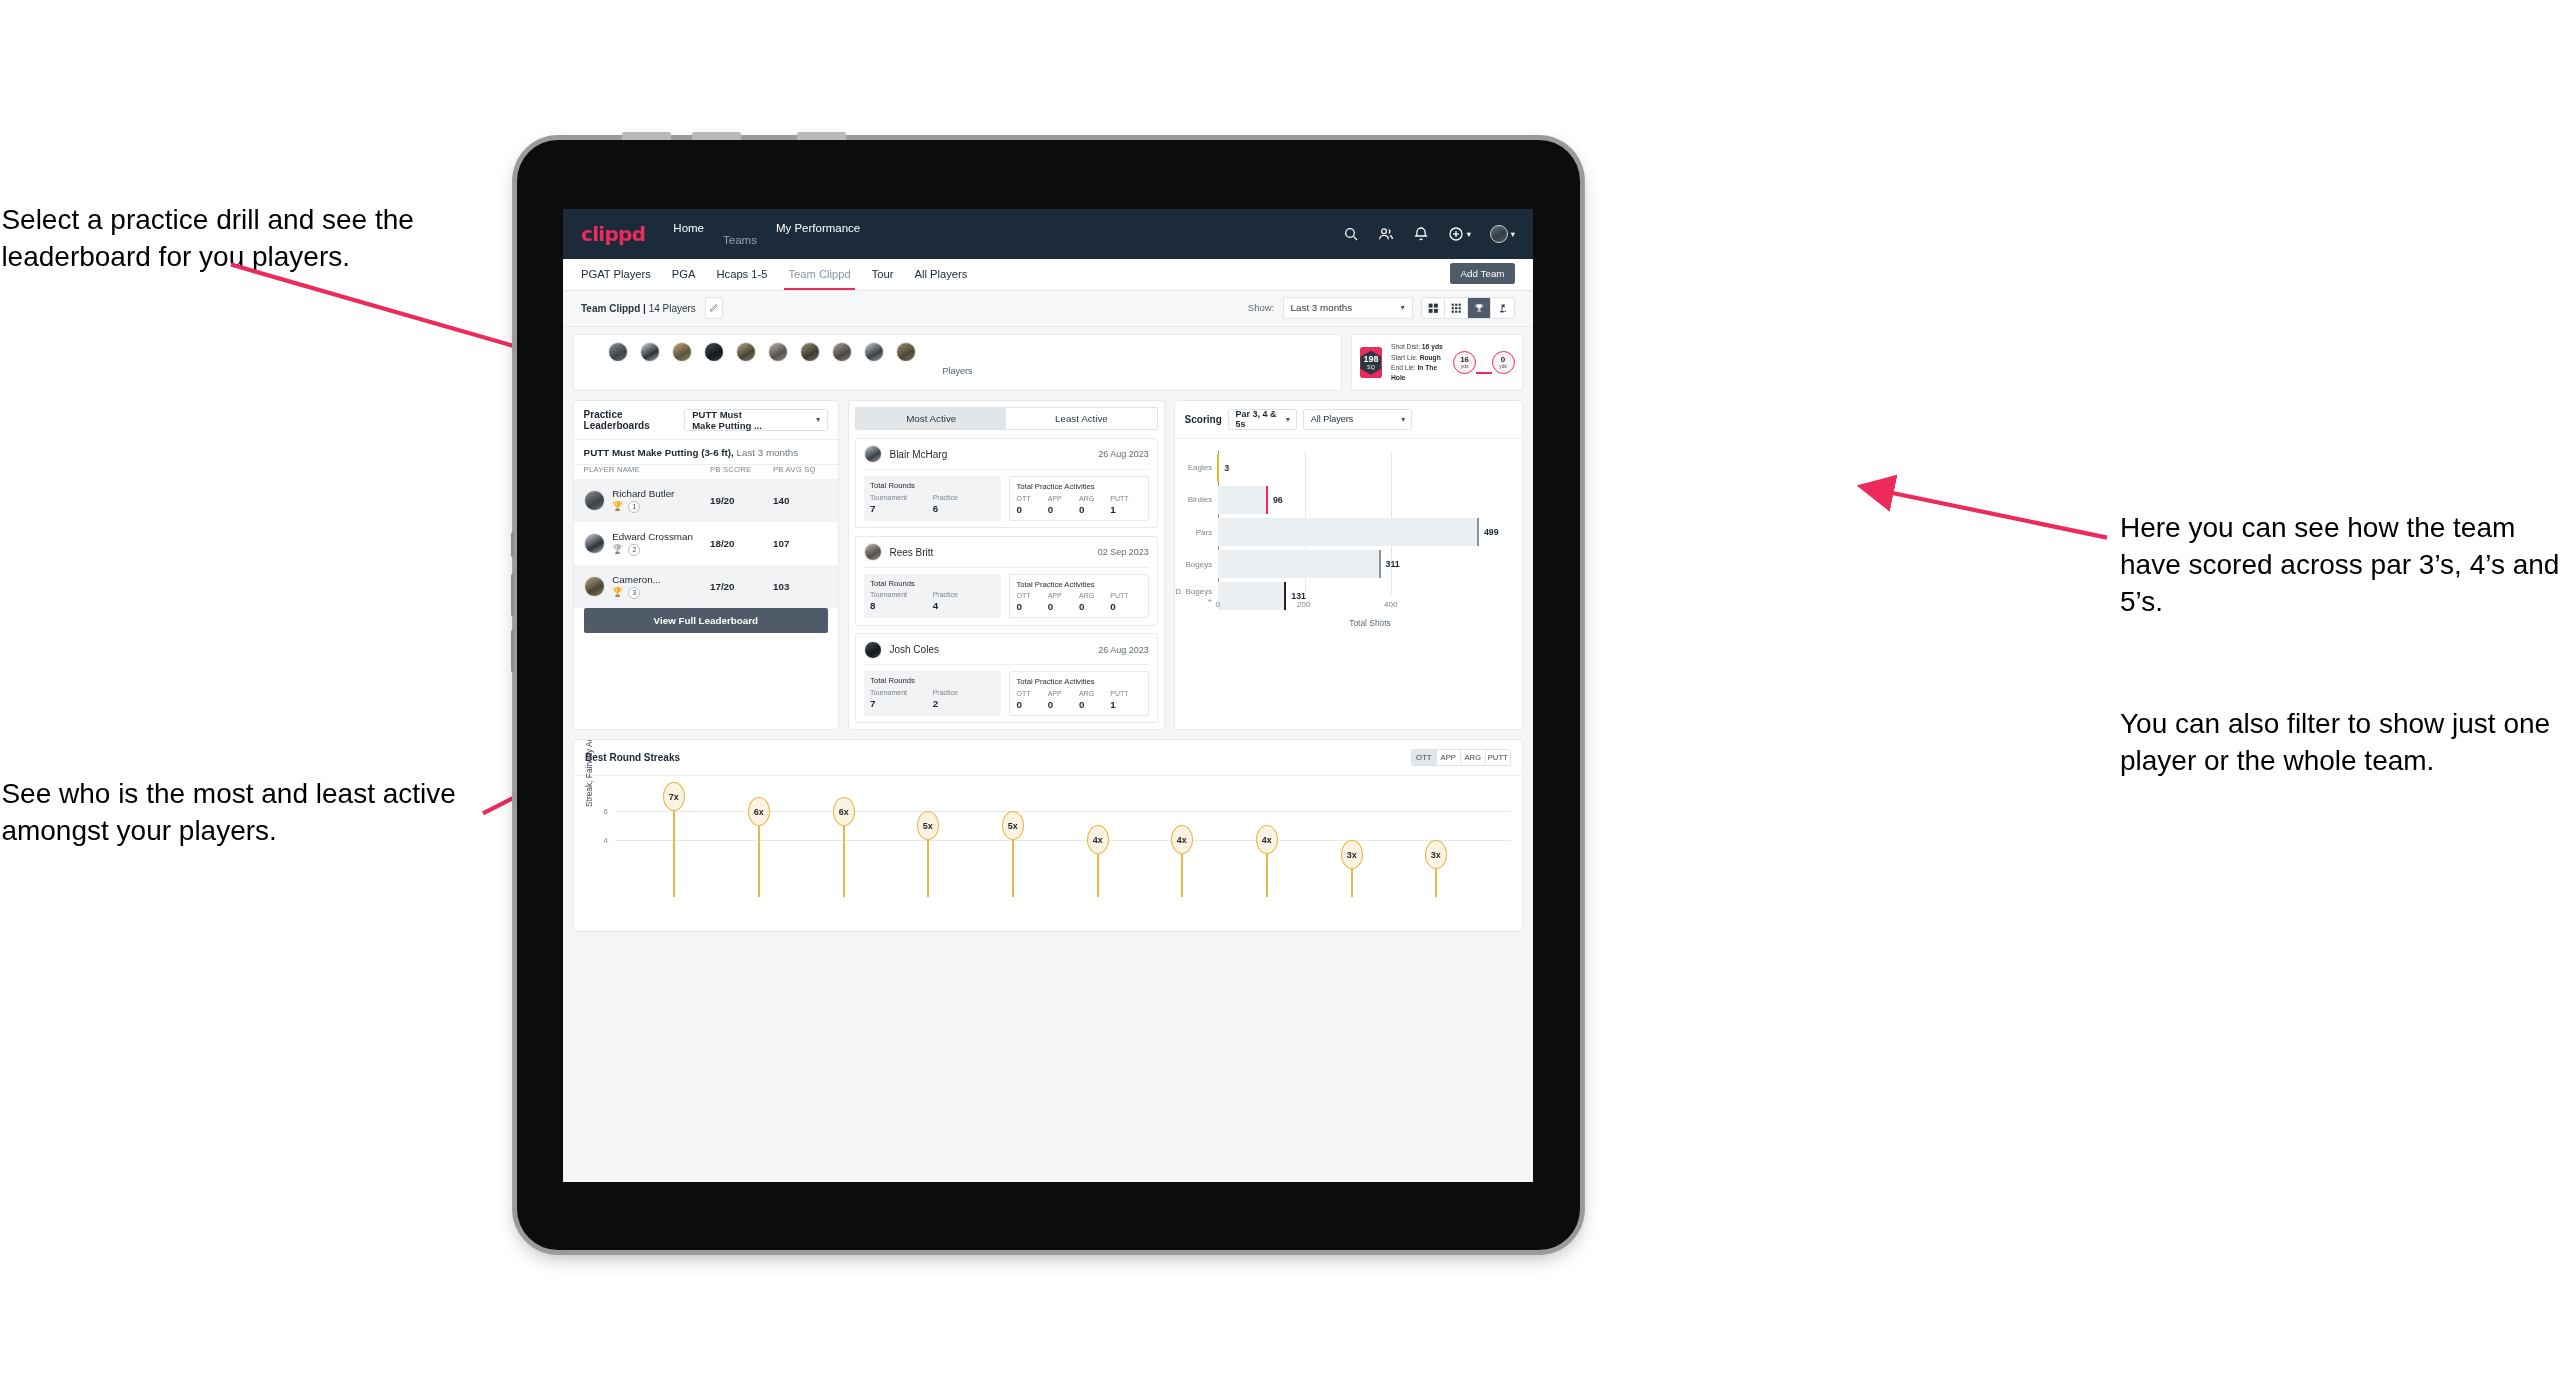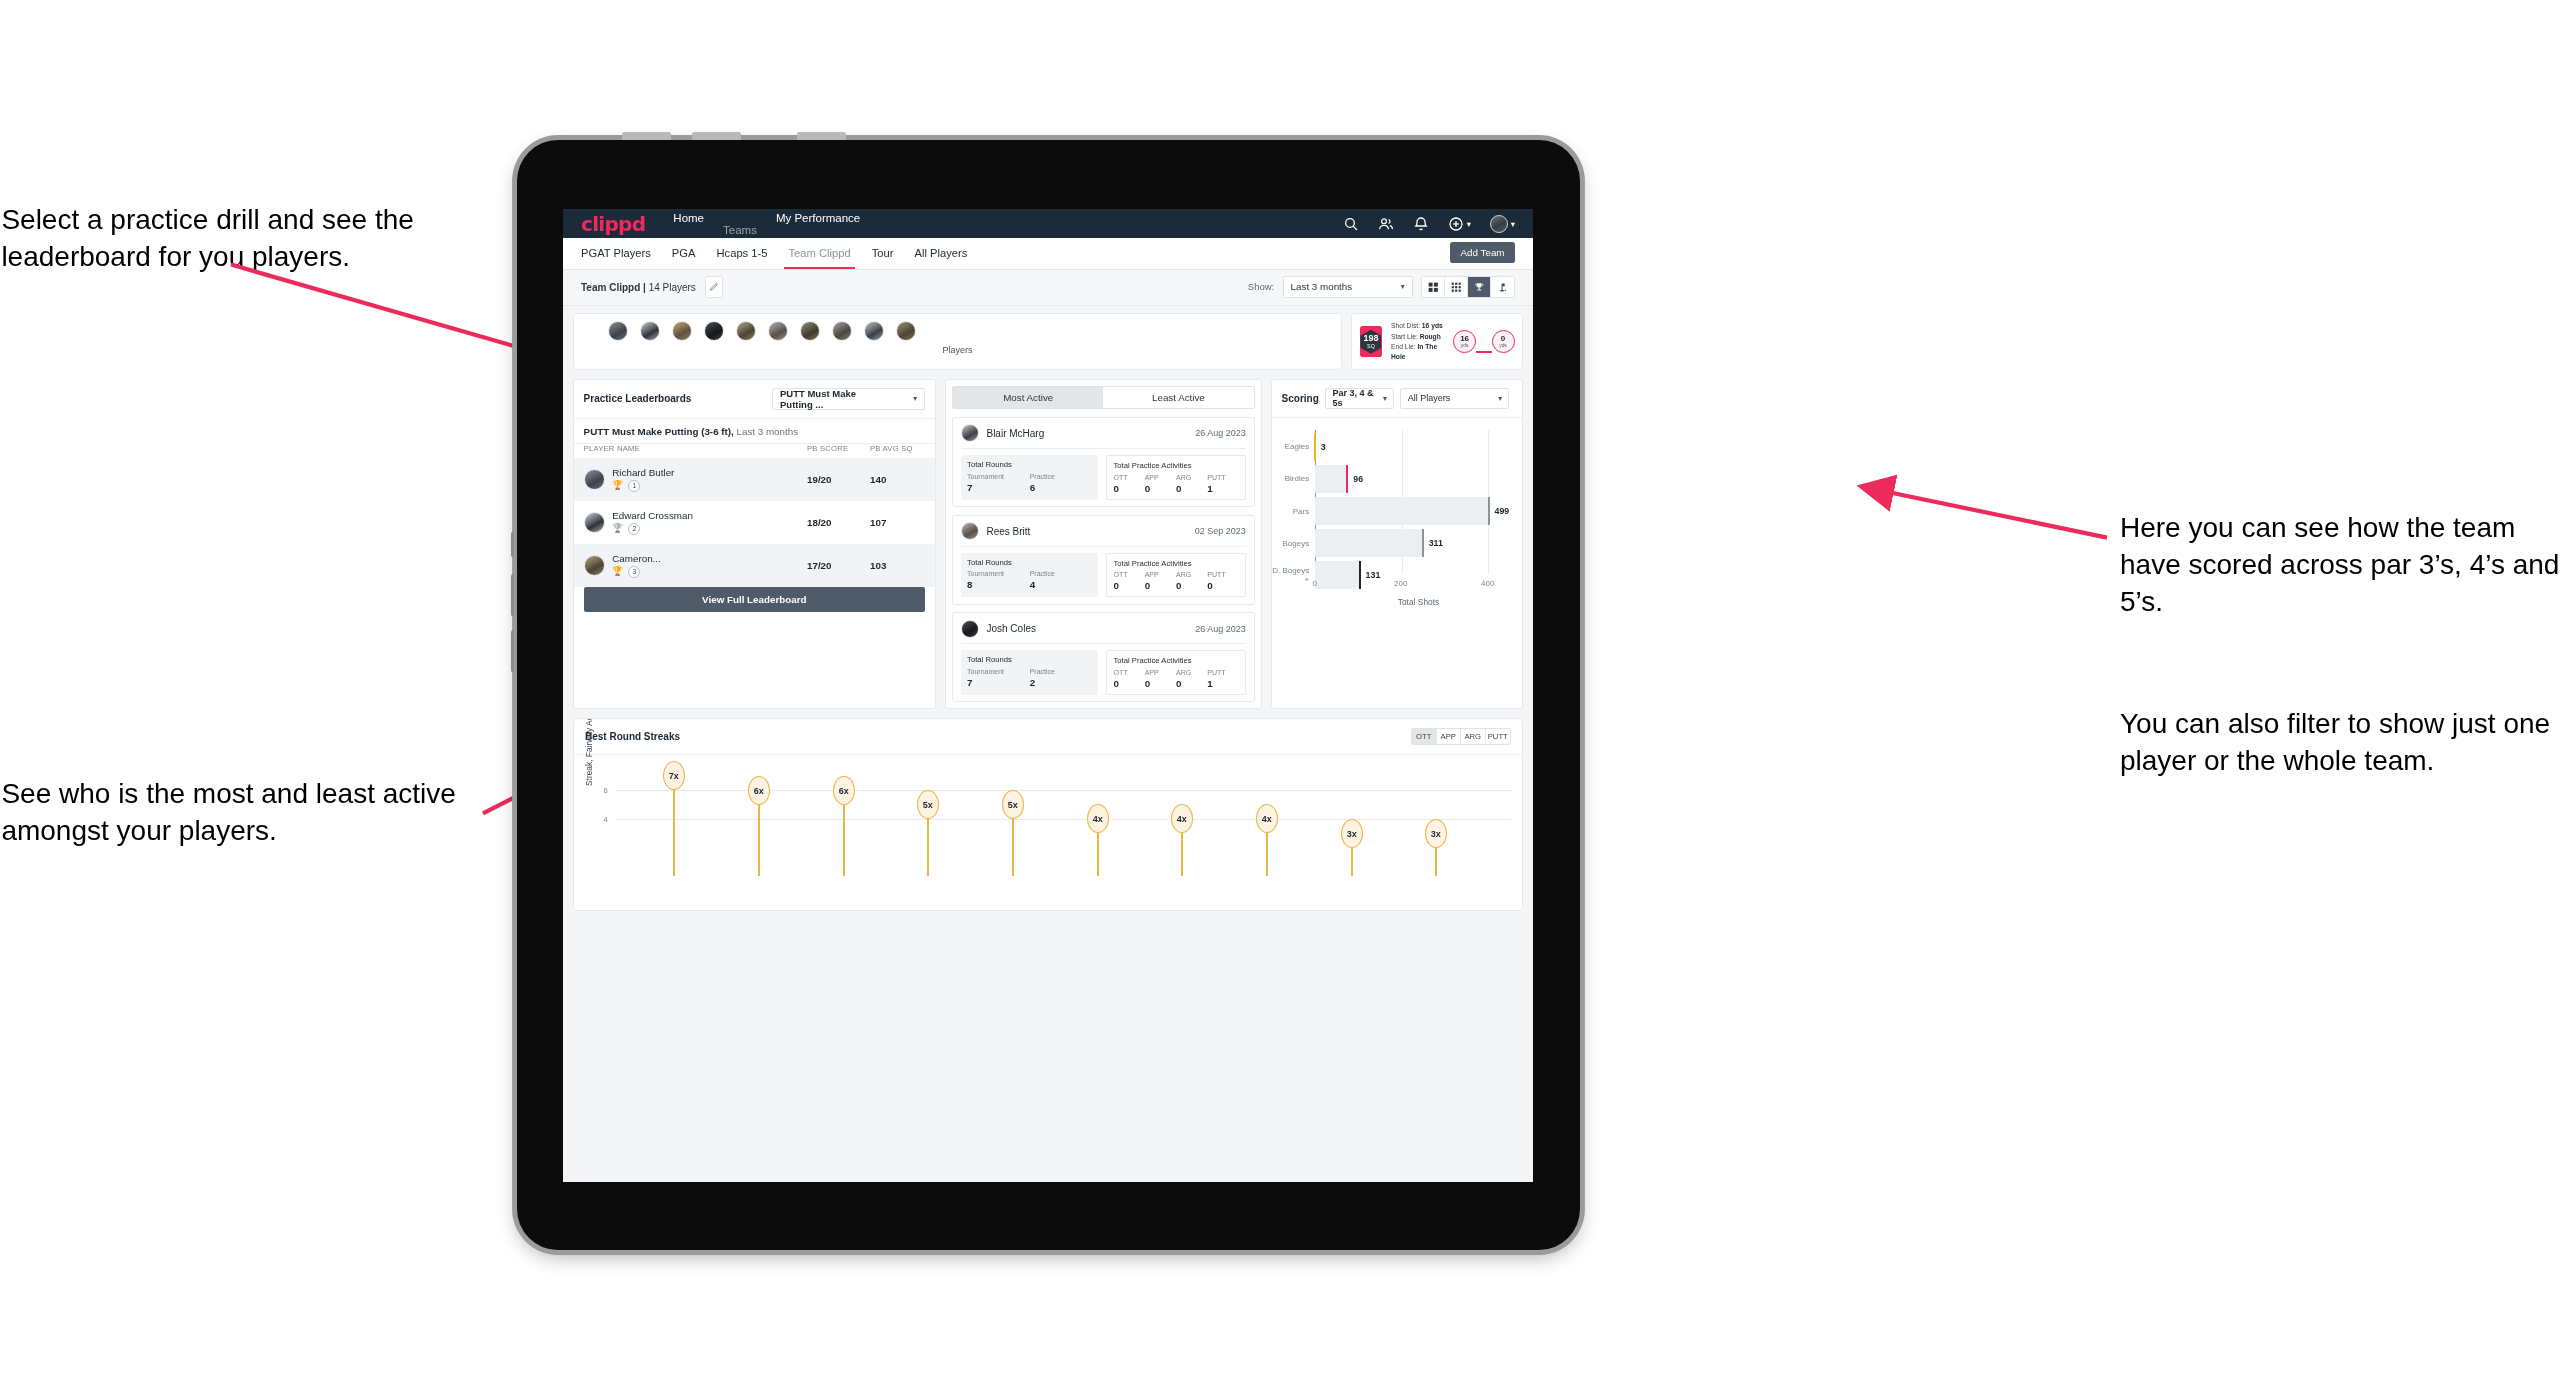--- a/index.html
+++ b/index.html
@@ -46,21 +46,21 @@
   #screen {
     position: absolute;
     left: 46px; top: 69px;
     width: 970px; height: 973px;
     background: #f4f5f7;
     overflow: hidden;
   }
 
   
   #topnav {
-    height: 29px; background: #1b2b3a;
+    height: 50px; background: #1b2b3a;
     display: flex; align-items: center; padding: 0 18px;
   }
   #logo {
     color: #ec2a5b; font-size: 20px; font-weight: 700;
     letter-spacing: -0.7px; font-family: "DejaVu Sans", sans-serif;
   }
   .nav-links { display: flex; gap: 19px; margin-left: 28px; }
   .nav-link { color: #ffffff; font-size: 11.5px; }
   .nav-link.dim { color: #97a3ae; margin-top: 12px; }
   .nav-right { margin-left: auto; display: flex; align-items: center; gap: 19px; }
@@ -163,21 +163,21 @@
     display:flex;flex-direction:column;align-items:center;justify-content:center;
   }
   .dist-c .v { font-size:8px; font-weight:700; color:#1d262f; line-height:1; }
   .dist-c .u { font-size:4.9px; color:#4b5660; }
   .dist-line { width:15.4px;height:2.1px;background:#ec2a5b; }
 
   
   #row-mid { display:flex; gap:9px; margin-top:9px; }
 
   
-  #lb-card { width: 363px; }
+  #lb-card { width: 266px; }
   .card-hd { display:flex; align-items:center; padding: 7.7px 9.8px; }
   .card-hd .t { font-size:10px; font-weight:700; color:#1d262f; }
   #lb-select {
     margin-left:auto; width:153px; height:22px; border:0.7px solid #dfe3e7; border-radius:2.1px;
     display:flex;align-items:center;padding:0 7px;font-size:9.5px;font-weight:700;color:#1d262f;gap:48px;
   }
   #lb-select .c { margin-left:auto;font-size:7.7px;font-weight:400;color:#4a555f; }
   .divline { height:0.7px; background:#eceff2; }
   #lb-sub { padding: 7.7px 9.8px 6.3px; font-size:9.8px; color:#6b757e; }
   #lb-sub b { color:#1d262f; }

